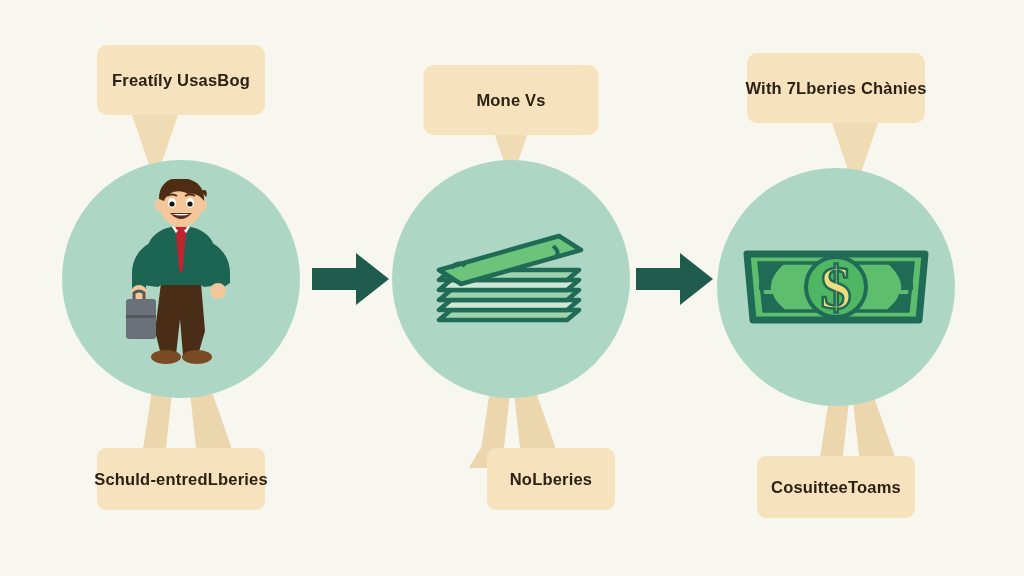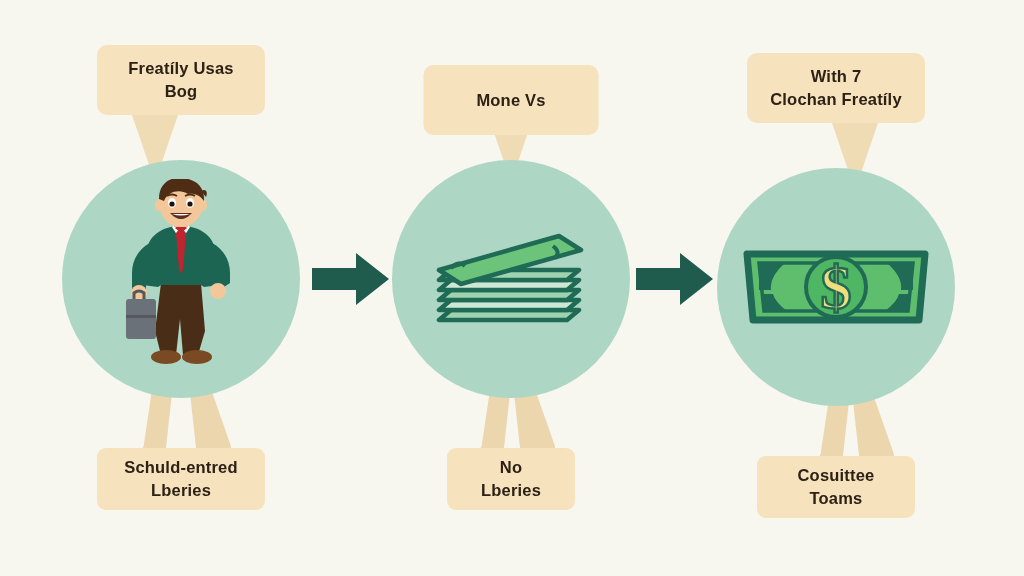--- a/index.html
+++ b/index.html
@@ -33,21 +33,21 @@
 
   
   .label-box {
     position: absolute;
     left: 50%;
     transform: translateX(-50%);
     background: #f6e2bd;
     border-radius: 10px;
     box-sizing: border-box;
     display: flex;
-    flex-direction: column;
+    flex-direction: row;
     align-items: center;
     justify-content: center;
     color: #2d2115;
     text-align: center;
     z-index: 6;
     padding: 16px 14px;
   }
   .label-box .line {
     font-size: 16.5px;
     font-weight: 700;
@@ -61,21 +61,21 @@
     height: 70px;
   }
   .col-2 .label-top { width: 175px; margin-top: 20px; }
   .col-3 .label-top { width: 178px; }
   .label-bottom {
     top: 448px;
     width: 168px;
     height: 62px;
     border-radius: 9px;
   }
-  .col-2 .label-bottom { width: 128px; }
+  .col-2 .label-bottom { width: 128px; margin-left: 40px; }
   .col-3 .label-bottom { width: 158px; }
 
   
   .stem-top {
     position: absolute;
     top: 112px;
     width: 48px;
     height: 62px;
     background: #f0dcb4;
     z-index: 3;
@@ -249,21 +249,21 @@
   <div class="arrow arrow-2">
     <svg width="78" height="58" viewBox="0 0 78 58">
       <path d="M0 18 L44 18 L44 3 L77 29 L44 55 L44 40 L0 40 Z" fill="#1f5c4d"></path>
     </svg>
   </div>
 
   <div class="column col-3">
 
     <div class="label-box label-top">
       <div class="line">With 7</div>
-      <div class="line">Clochan Freatíly</div>
+      <div class="line">Lberies Chànies</div>
     </div>
 
     <div class="stem-top"></div>
 
     <div class="circle">
       <svg class="icon-svg" width="190" height="110" viewBox="0 0 190 110">
 
         <path d="M6 22 L184 22 L178 88 L12 88 Z" fill="#5fbd6e" stroke="#1f6b55" stroke-width="7" stroke-linejoin="round"></path>
 
         <path d="M18 31 L172 31 L167 79 L23 79 Z" fill="none" stroke="#1f6b55" stroke-width="3.5"></path>

